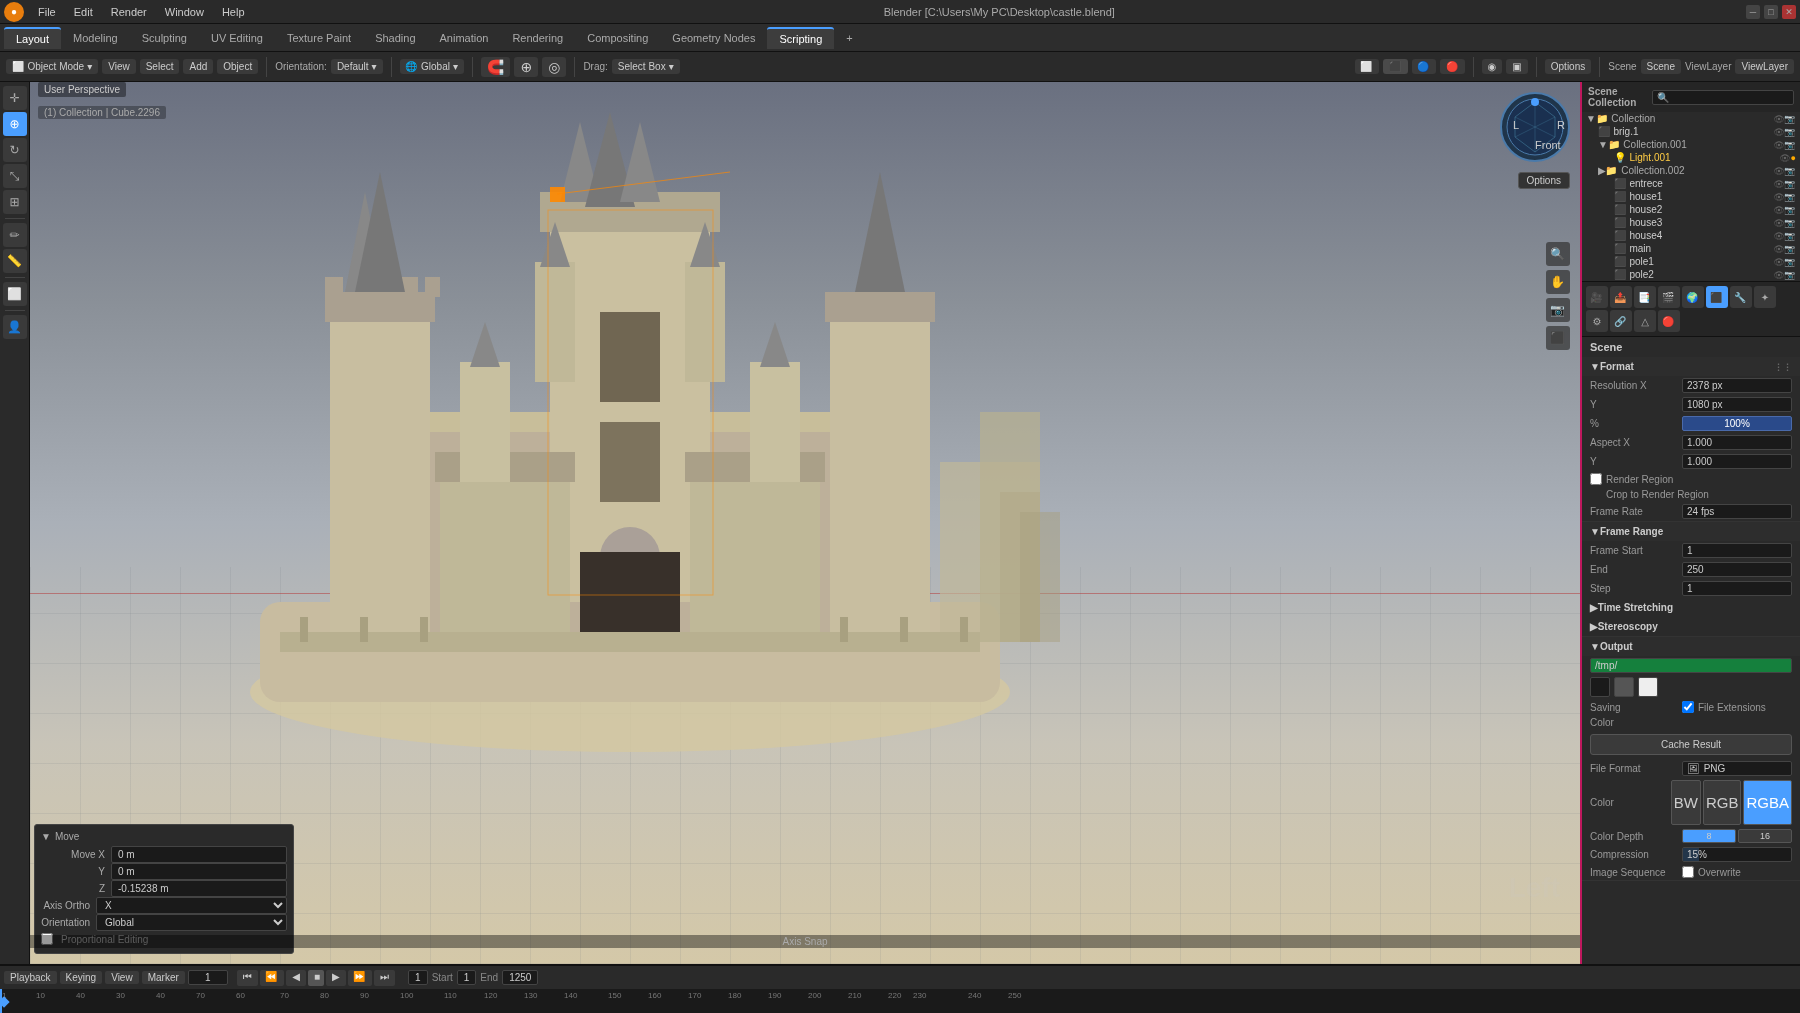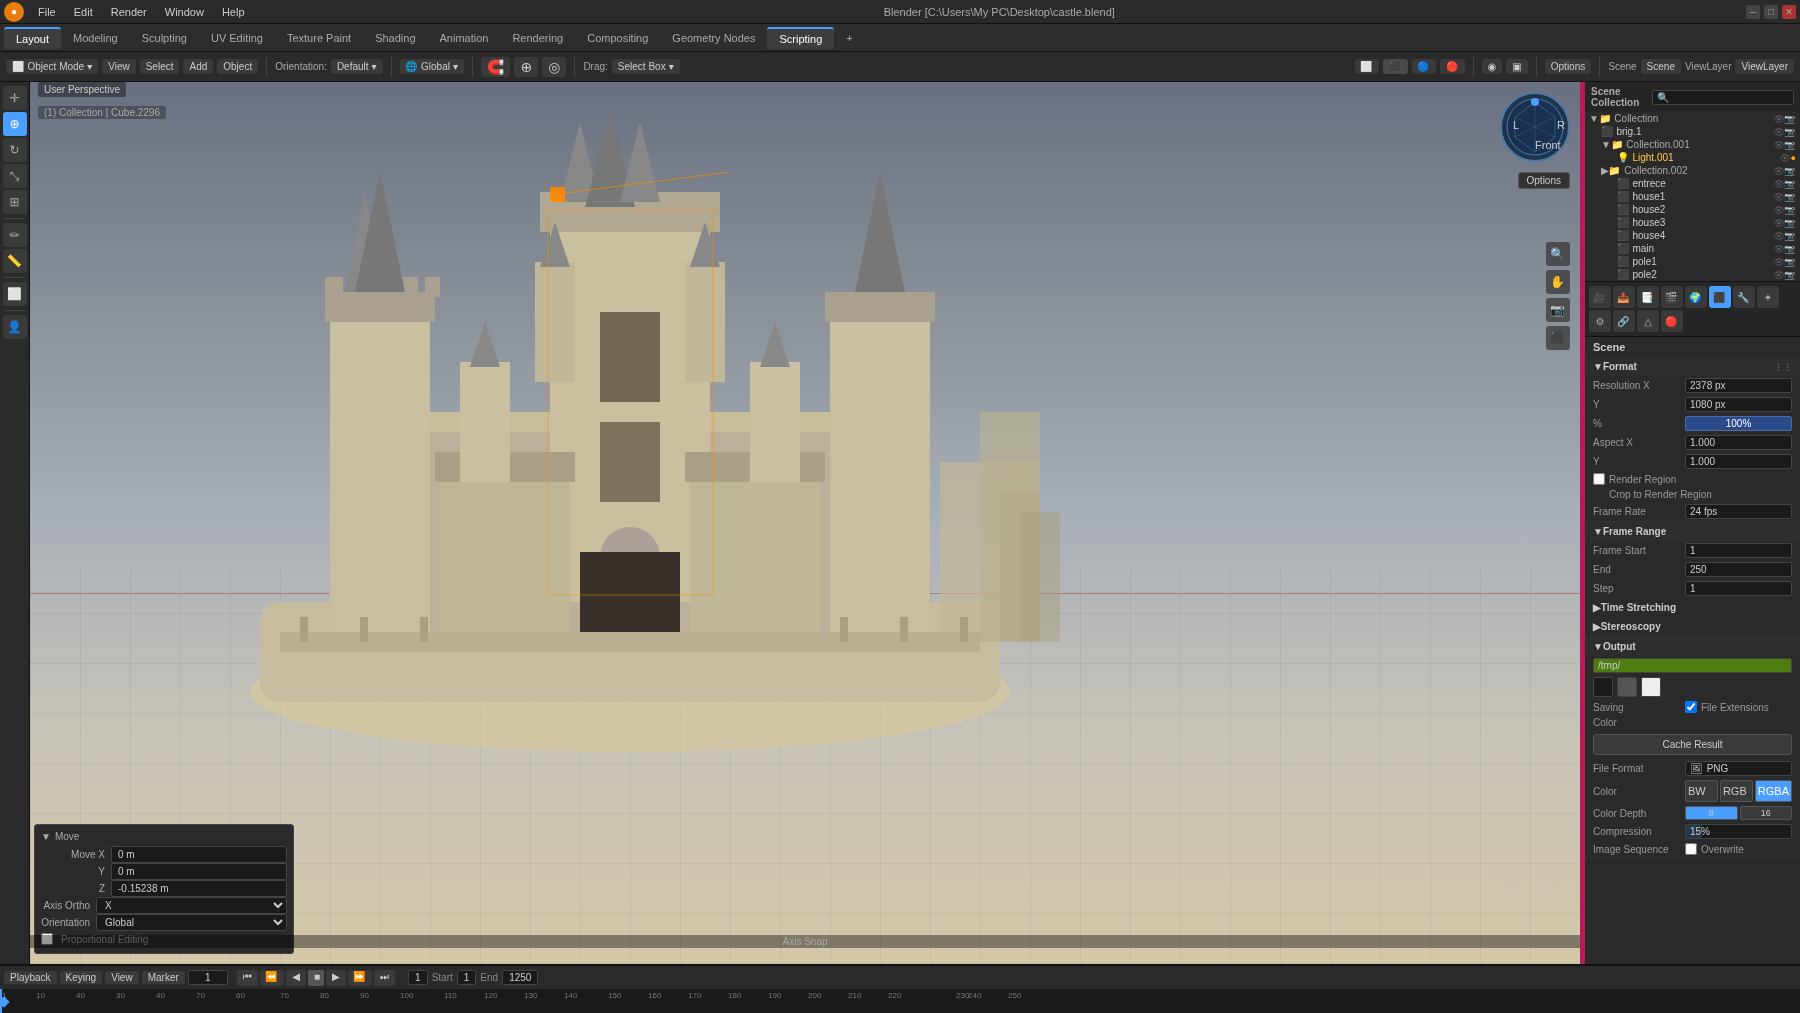--- a/index.html
+++ b/index.html
@@ -55,21 +55,21 @@
     
     #move-panel { position: absolute; bottom: 10px; left: 4px; background: #2a2a2a; border: 1px solid #444; padding: 6px; border-radius: 3px; width: 260px; }
     .move-panel-title { font-size: 10px; color: #aaa; margin-bottom: 4px; display: flex; align-items: center; gap: 4px; }
     .move-row { display: flex; align-items: center; margin-bottom: 0; }
     .move-label { width: 70px; font-size: 10px; color: #aaa; text-align: right; padding-right: 6px; }
     .move-value { flex: 1; background: #1a1a1a; color: #ccc; font-size: 10px; padding: 2px 6px; border-radius: 2px; border: 1px solid #444; }
     .move-select { background: #1a1a1a; color: #ccc; font-size: 10px; padding: 1px 4px; border-radius: 2px; border: 1px solid #444; width: 100%; }
     .prop-edit-row { display: flex; align-items: center; gap: 4px; padding: 2px 0; }
 
     
-    #right-panel { width: 220px; background: #2a2a2a; display: flex; flex-direction: column; border-left: 5px solid #be185d; overflow-y: auto; }
+    #right-panel { width: 220px; background: #2a2a2a; display: flex; flex-direction: column; border-left: 2px solid #be185d; overflow-y: auto; }
 
     
     #outliner { height: 200px; overflow-y: auto; border-bottom: 1px solid #111; }
     .outliner-search { flex: 1; background: #1a1a1a; border: 1px solid #444; color: #ccc; font-size: 10px; padding: 1px 4px; border-radius: 2px; }
     .ol-item { display: flex; align-items: center; padding: 1px 4px; cursor: pointer; font-size: 10px; }
     .ol-indent { display: inline-block; }
     .ol-icon { margin-right: 3px; font-size: 10px; }
     .ol-text { flex: 1; }
     .ol-eye { margin-left: auto; font-size: 9px; color: #666; }
     .ol-collection { color: #aaa; }
@@ -85,28 +85,28 @@
     .prop-section { border-bottom: 1px solid #333; }
     .prop-section-header { display: flex; align-items: center; padding: 4px 8px; background: #2d2d2d; cursor: pointer; font-size: 10px; color: #ccc; font-weight: bold; }
     .prop-row { display: flex; align-items: center; padding: 2px 8px; }
     .prop-label { width: 92px; font-size: 10px; color: #999; }
     .prop-value { flex: 1; background: #1a1a1a; border: 1px solid #444; border-radius: 2px; padding: 1px 4px; font-size: 10px; color: #ccc; }
     .prop-value-blue { flex: 1; background: #2a4a8a; border: 1px solid #4a6aaa; border-radius: 2px; padding: 1px 4px; font-size: 10px; color: #fff; text-align: center; }
     .scene-label { padding: 4px 8px; font-size: 11px; color: #ccc; font-weight: bold; }
 
     
     .output-row { display: flex; align-items: center; padding: 2px 8px; }
-    .output-value { flex: 1; background: #4d7c0f; border: 1px solid #444; border-radius: 2px; padding: 1px 4px; font-size: 10px; color: #ccc; }
+    .output-value { flex: 1; background: #15803d; border: 1px solid #444; border-radius: 2px; padding: 1px 4px; font-size: 10px; color: #ccc; }
     .checkbox-row { display: flex; align-items: center; padding: 2px 8px; }
     .cb-label { font-size: 10px; color: #999; margin-left: 4px; }
     input[type=checkbox] { width: 12px; height: 12px; }
 
     
     .color-btns { display: flex; gap: 2px; padding: 2px 8px; }
-    .color-btn { flex: 1; background: #3a3a3a; border: 1px solid #555; border-radius: 2px; padding: 4px 2px; font-size: 11px; color: #ccc; cursor: pointer; }
+    .color-btn { flex: 1; background: #3a3a3a; border: 1px solid #555; border-radius: 2px; padding: 13px 2px; font-size: 15px; color: #ccc; cursor: pointer; }
     .color-btn.active { background: #4a9eff; color: white; }
 
     
     .cache-result-btn { margin: 4px 8px; background: #3a3a3a; border: 1px solid #555; padding: 4px 8px; text-align: center; font-size: 10px; color: #ccc; border-radius: 3px; cursor: pointer; }
 
     
     #bottom-controls { height: 24px; background: #2a2a2a; display: flex; align-items: center; padding: 0 4px; gap: 3px; border-top: 1px solid #111; }
     .btm-btn { padding: 1px 6px; font-size: 10px; background: #3a3a3a; border: none; color: #ccc; border-radius: 2px; cursor: pointer; }
     .frame-display { background: #1a1a1a; border: 1px solid #444; border-radius: 2px; padding: 1px 6px; font-size: 10px; color: #ccc; width: 40px; text-align: center; }
 
@@ -698,21 +698,21 @@
       <div style="position:absolute;left:524px;font-size:8px;color:#777;">130</div>
       <div style="position:absolute;left:564px;font-size:8px;color:#777;">140</div>
       <div style="position:absolute;left:608px;font-size:8px;color:#777;">150</div>
       <div style="position:absolute;left:648px;font-size:8px;color:#777;">160</div>
       <div style="position:absolute;left:688px;font-size:8px;color:#777;">170</div>
       <div style="position:absolute;left:728px;font-size:8px;color:#777;">180</div>
       <div style="position:absolute;left:768px;font-size:8px;color:#777;">190</div>
       <div style="position:absolute;left:808px;font-size:8px;color:#777;">200</div>
       <div style="position:absolute;left:848px;font-size:8px;color:#777;">210</div>
       <div style="position:absolute;left:888px;font-size:8px;color:#777;">220</div>
-      <div style="position:absolute;left:956px;font-size:8px;color:#777;">230</div>
+      <div style="position:absolute;left:913px;font-size:8px;color:#777;">230</div>
       <div style="position:absolute;left:968px;font-size:8px;color:#777;">240</div>
       <div style="position:absolute;left:1008px;font-size:8px;color:#777;">250</div>
     </div>
 
     <div style="position:absolute;left:0;top:0;width:2px;height:100%;background:#4a9eff;"></div>
 
     <div style="position:absolute;left:0;top:50%;width:8px;height:8px;background:#4a9eff;transform:rotate(45deg);margin-top:-4px;"></div>
   </div>
 </div>
 

